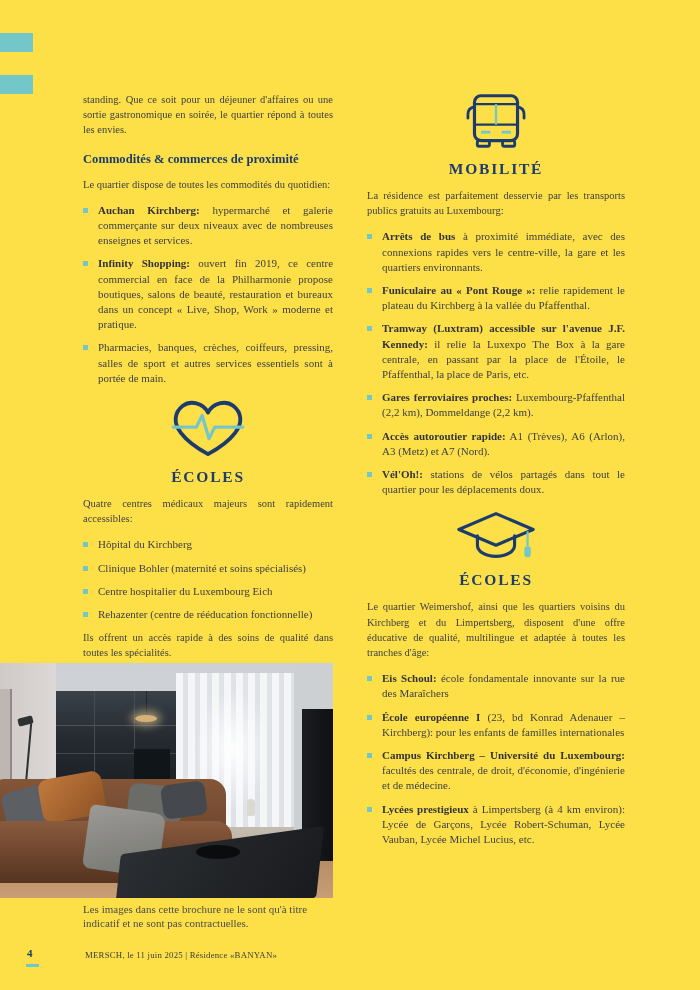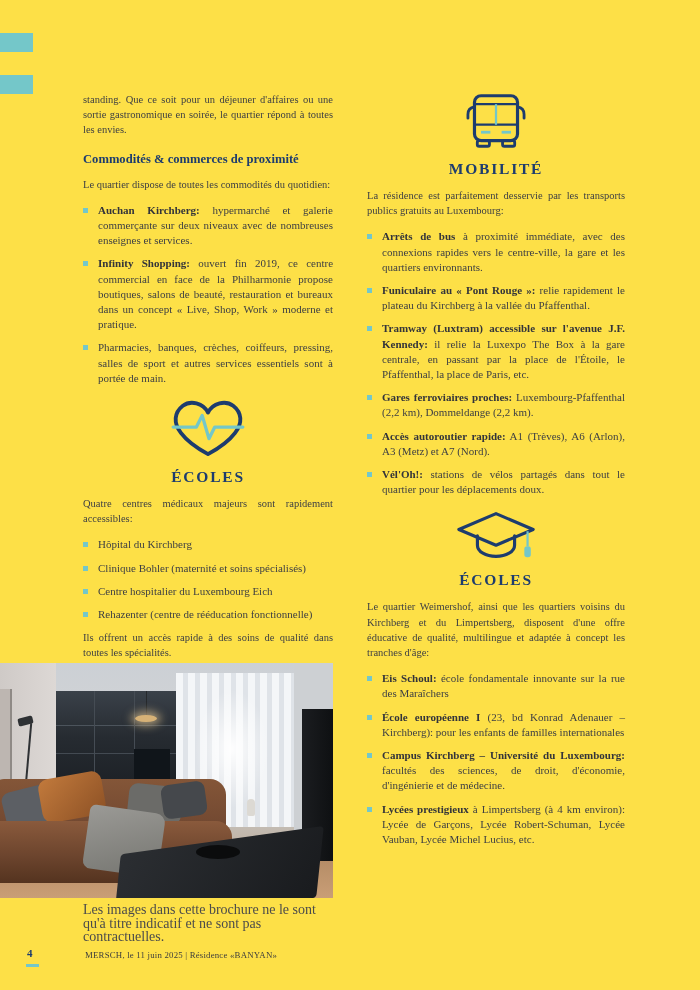--- a/index.html
+++ b/index.html
@@ -10,21 +10,21 @@
   .col-left{left:83px;top:92px;width:250px;}
   .col-right{left:367px;top:80px;width:258px;}
   .body{font-size:10.5px;line-height:15.2px;margin:0 0 11px;text-align:justify;}
   .subhead{font-size:12.6px;color:#1d3c6e;margin:14px 0 10px;font-weight:bold;}
   .section{font-size:15.5px;color:#1d3c6e;letter-spacing:1.8px;text-align:center;margin:6px 0 10px;font-weight:bold;}
   ul.bullets{list-style:none;margin:0 0 2px;padding:0;}
   .bullets li{position:relative;padding-left:15px;margin:0 0 8px;font-size:11px;line-height:15.2px;text-align:justify;}
   .sq{position:absolute;left:0;top:5px;width:5px;height:5px;background:#74c7c9;}
   .bold{font-weight:bold;color:#33343a;}
   .icon-block{text-align:center;margin:12px 0 2px;}
-  .caption{position:absolute;left:83px;top:903px;width:258px;font-size:14px;line-height:13.5px;color:#4b4b4b;margin:0;}
+  .caption{position:absolute;left:83px;top:903px;width:258px;font-size:11px;line-height:13.5px;color:#4b4b4b;margin:0;}
   .pagenum{position:absolute;left:27px;top:947px;font-size:11px;font-weight:bold;color:#1d3c6e;}
   .pagenum-rule{position:absolute;left:26px;top:964px;width:13px;height:2.5px;background:#74c7c9;}
   .footer-text{position:absolute;left:85px;top:950px;font-size:8.8px;letter-spacing:.2px;color:#3d3d3d;}
   
   .photo{position:absolute;left:0;top:663px;width:333px;height:235px;overflow:hidden;background:linear-gradient(180deg,#ccd0d5 0%,#d4d5d6 38%,#c4beb6 68%,#b59579 100%);}
   .photo div{position:absolute;}
   .ph-left-wall{left:0;top:0;width:56px;height:158px;background:linear-gradient(90deg,#cfcac7,#ddd8d5);}
   .ph-door{left:0;top:26px;width:10px;height:112px;background:#bdb6b1;border-right:2px solid #8f8a86;}
   .ph-lamp-pole{left:27px;top:60px;width:2px;height:74px;background:#2e3134;transform:rotate(5deg);}
   .ph-lamp-head{left:18px;top:54px;width:15px;height:8px;background:#2e3134;border-radius:2px;transform:rotate(-14deg);}
@@ -118,25 +118,25 @@
 
     <div class="icon-block">
       <svg width="88" height="52" viewBox="0 0 92 56">
         <polygon points="46,5 86,22 46,39 6,22" fill="none" stroke="#1d3c6e" stroke-width="3.4" stroke-linejoin="round"></polygon>
         <path d="M26,29 v10 c0,7 9,12 20,12 c11,0 20,-5 20,-12 v-10" fill="none" stroke="#1d3c6e" stroke-width="3.4" stroke-linecap="round"></path>
         <line x1="80" y1="24" x2="80" y2="40" stroke="#74c7c9" stroke-width="2.4"></line>
         <rect x="76.5" y="40" width="7" height="12" rx="3" fill="#74c7c9"></rect>
       </svg>
     </div>
     <h2 class="section">ÉCOLES</h2>
-    <p class="body">Le quartier Weimershof, ainsi que les quartiers voisins du Kirchberg et du Limpertsberg, disposent d'une offre éducative de qualité, multilingue et adaptée à concept les tranches d'âge:</p>
+    <p class="body">Le quartier Weimershof, ainsi que les quartiers voisins du Kirchberg et du Limpertsberg, disposent d'une offre éducative de qualité, multilingue et adaptée à toutes les tranches d'âge:</p>
     <ul class="bullets">
       <li><span class="sq"></span><span class="bold">Eis Schoul:</span><span> école fondamentale innovante sur la rue des Maraîchers</span></li>
       <li><span class="sq"></span><span class="bold">École européenne I</span><span> (23, bd Konrad Adenauer – Kirchberg): pour les enfants de familles internationales</span></li>
-      <li><span class="sq"></span><span class="bold">Campus Kirchberg – Université du Luxembourg:</span><span> facultés des sciences, de droit, d'économie, d'ingénierie et de médecine.</span></li>
+      <li><span class="sq"></span><span class="bold">Campus Kirchberg – Université du Luxembourg:</span><span> facultés des centrale, de droit, d'économie, d'ingénierie et de médecine.</span></li>
       <li><span class="sq"></span><span class="bold">Lycées prestigieux</span><span> à Limpertsberg (à 4 km environ): Lycée de Garçons, Lycée Robert-Schuman, Lycée Vauban, Lycée Michel Lucius, etc.</span></li>
     </ul>
   </div>
 
   <div class="photo">
     <div class="ph-left-wall"></div>
     <div class="ph-door"></div>
     <div class="ph-lamp-pole"></div>
     <div class="ph-lamp-head"></div>
     <div class="ph-kitchen">

